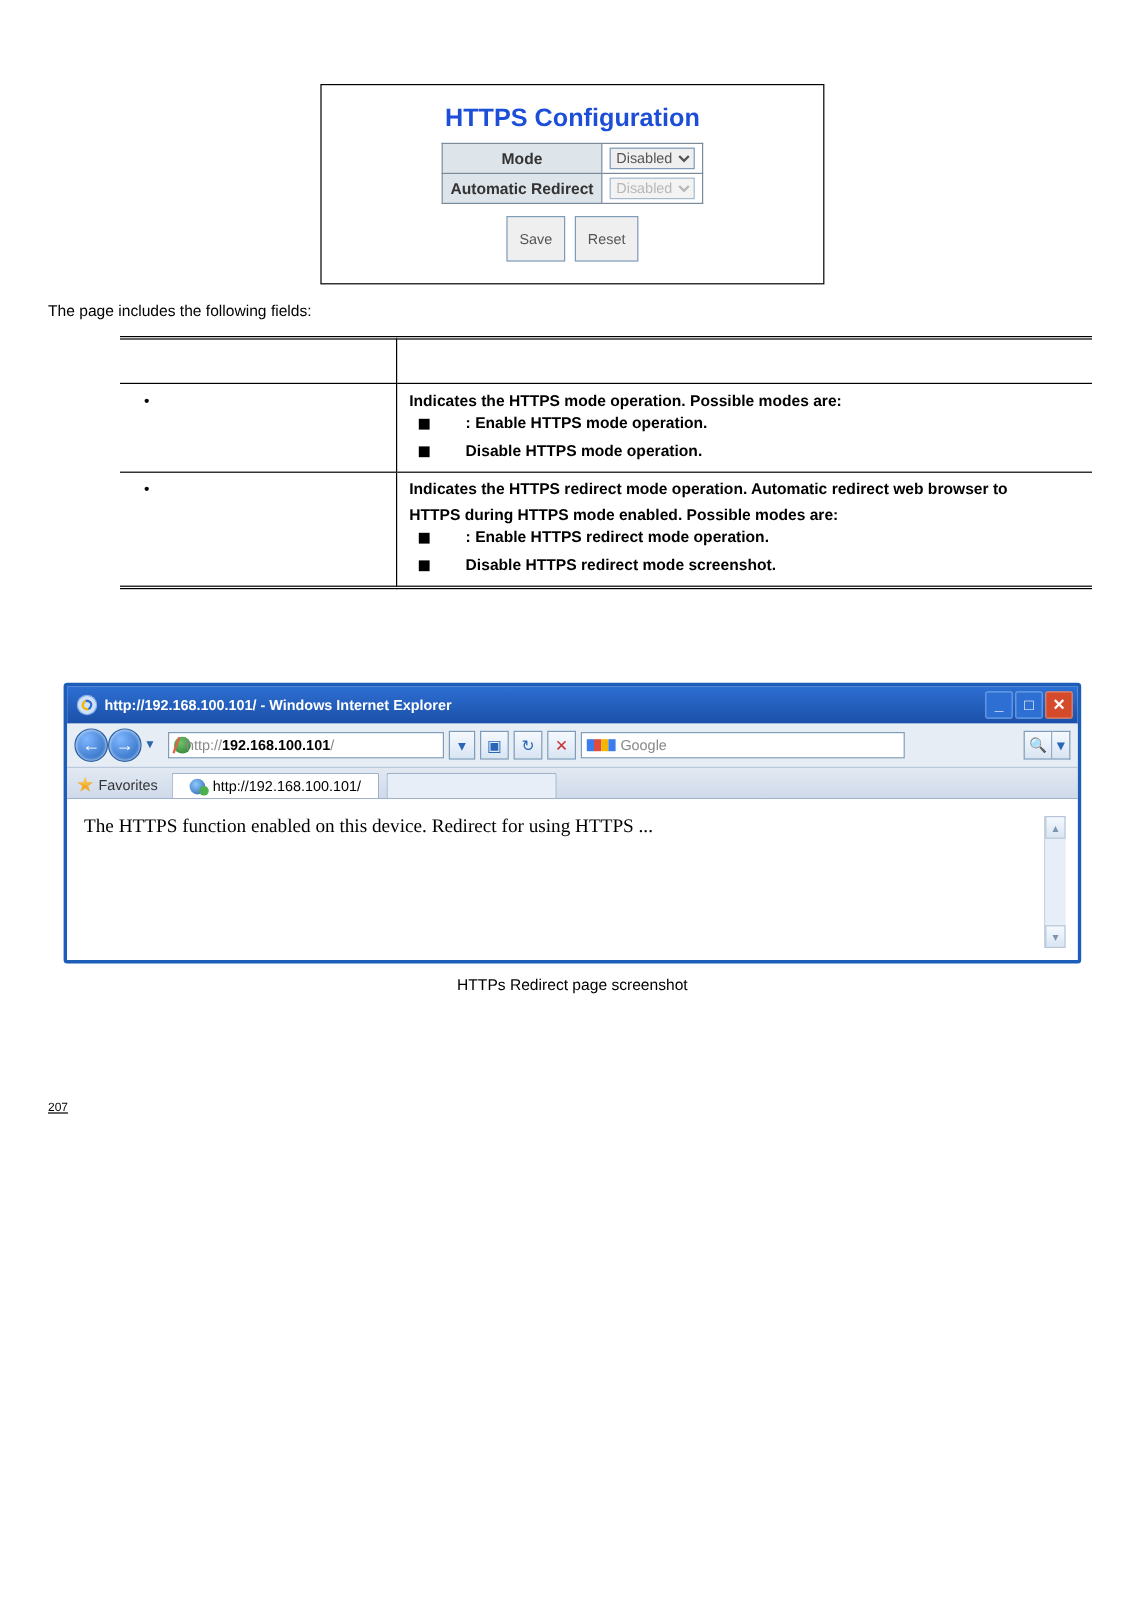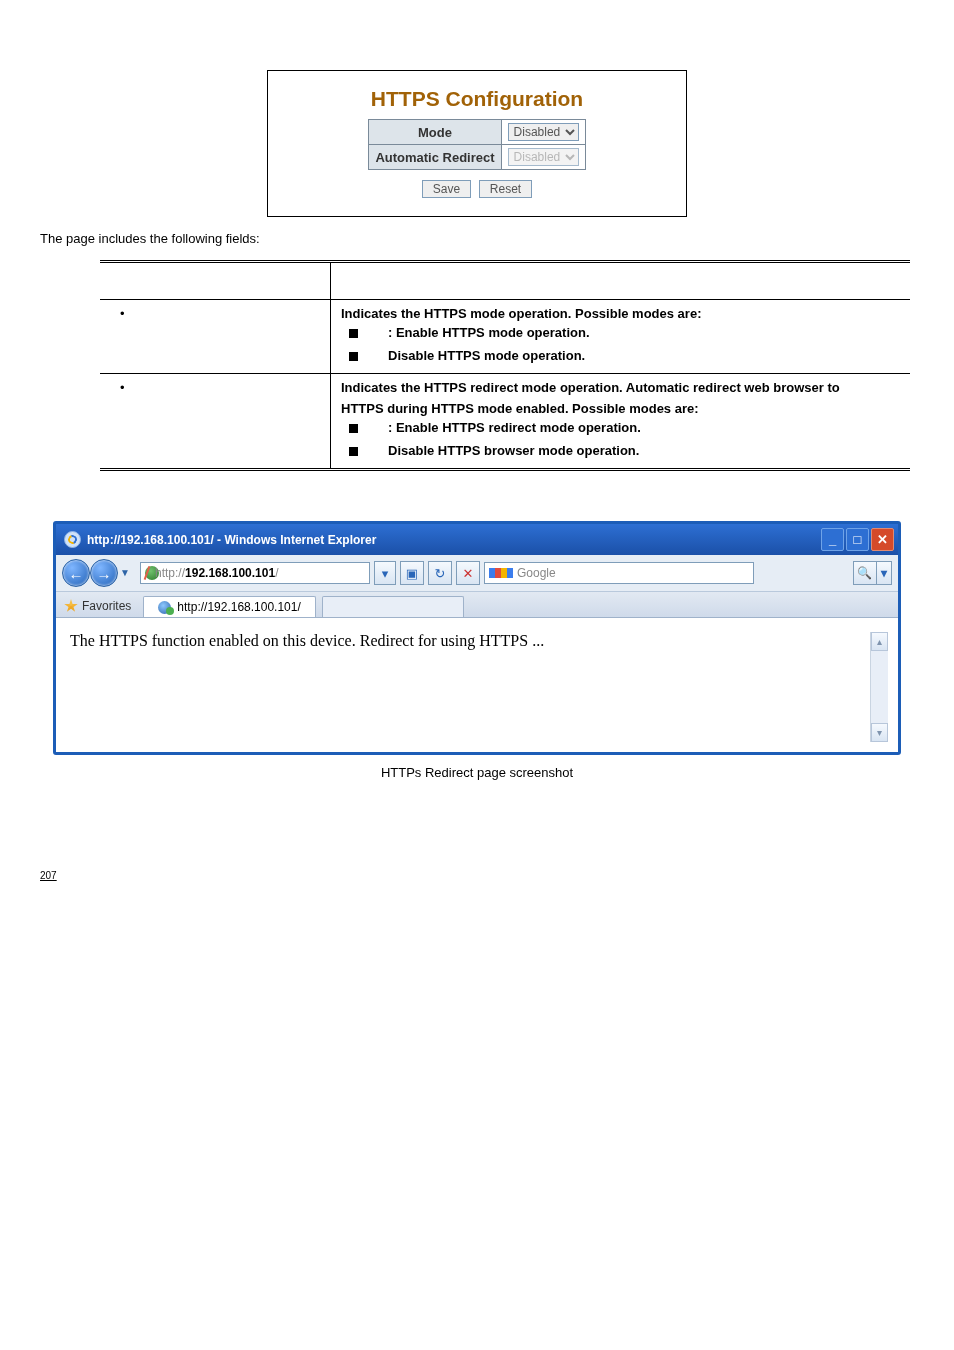--- a/index.html
+++ b/index.html
@@ -18,21 +18,21 @@
   
   .config-panel {
     width: 420px;
     margin: 30px auto 10px auto;
     border: 1px solid #000;
     padding: 14px 12px 18px 12px;
     box-sizing: border-box;
     text-align: center;
   }
   .config-title {
-    color: #a16207;
+    color: #1d4ed8;
     font-size: 21px;
     font-weight: bold;
     margin: 2px 0 8px 0;
   }
   .config-table {
     border-collapse: collapse;
     margin: 0 auto 10px auto;
   }
   .config-table th, .config-table td {
     border: 1px solid #7a8a99;
@@ -52,21 +52,21 @@
     border: 1px solid #7f9db9;
     font-size: 12px;
     color: #555;
     padding: 0 1px;
   }
   .sel.disabled-look { color: #999; }
   .btn {
     font-size: 12px;
     border: 1px solid #7f9db9;
     background: #efefef;
-    padding: 1px 10px;
+    padding: 11px 10px;
     margin: 0 2px;
     color: #555;
   }
   .caption {
     text-align: center;
     font-size: 13px;
     margin: 10px 0 30px 0;
   }
   .body-text { font-size: 13px; margin: 14px 0; }
   
@@ -91,21 +91,21 @@
   .sq {
     display: inline-block;
     width: 9px; height: 9px;
     background: #000;
     margin-right: 30px;
     vertical-align: middle;
   }
   
   .ie-window {
     width: 848px;
-    margin: 50px auto 6px auto;
+    margin: 78px auto 6px auto;
     border: 3px solid #1c5db7;
     border-radius: 3px;
     box-sizing: border-box;
     font-family: Tahoma, Arial, sans-serif;
     font-size: 12px;
   }
   .ie-titlebar {
     background: linear-gradient(#2d6fd3, #1b50a8);
     color: #fff;
     display: flex;
@@ -290,21 +290,21 @@
           <div class="sub"><span class="sq"></span><span>: Enable HTTPS mode operation.</span></div>
           <div class="sub"><span class="sq"></span><span>Disable HTTPS mode operation.</span></div>
         </td>
       </tr>
       <tr>
         <td class="col1 bullet">•</td>
         <td class="col2">
           <div>Indicates the HTTPS redirect mode operation. Automatic redirect web browser to</div>
           <div style="padding-top:6px;">HTTPS during HTTPS mode enabled. Possible modes are:</div>
           <div class="sub"><span class="sq"></span><span>: Enable HTTPS redirect mode operation.</span></div>
-          <div class="sub"><span class="sq"></span><span>Disable HTTPS browser mode operation.</span></div>
+          <div class="sub"><span class="sq"></span><span>Disable HTTPS redirect mode screenshot.</span></div>
         </td>
       </tr>
     </tbody>
       </table>
   </div>
 
   <div class="ie-window">
     <div class="ie-titlebar">
       <span class="title-icon"></span>
       <span>http://192.168.100.101/ - Windows Internet Explorer</span>

